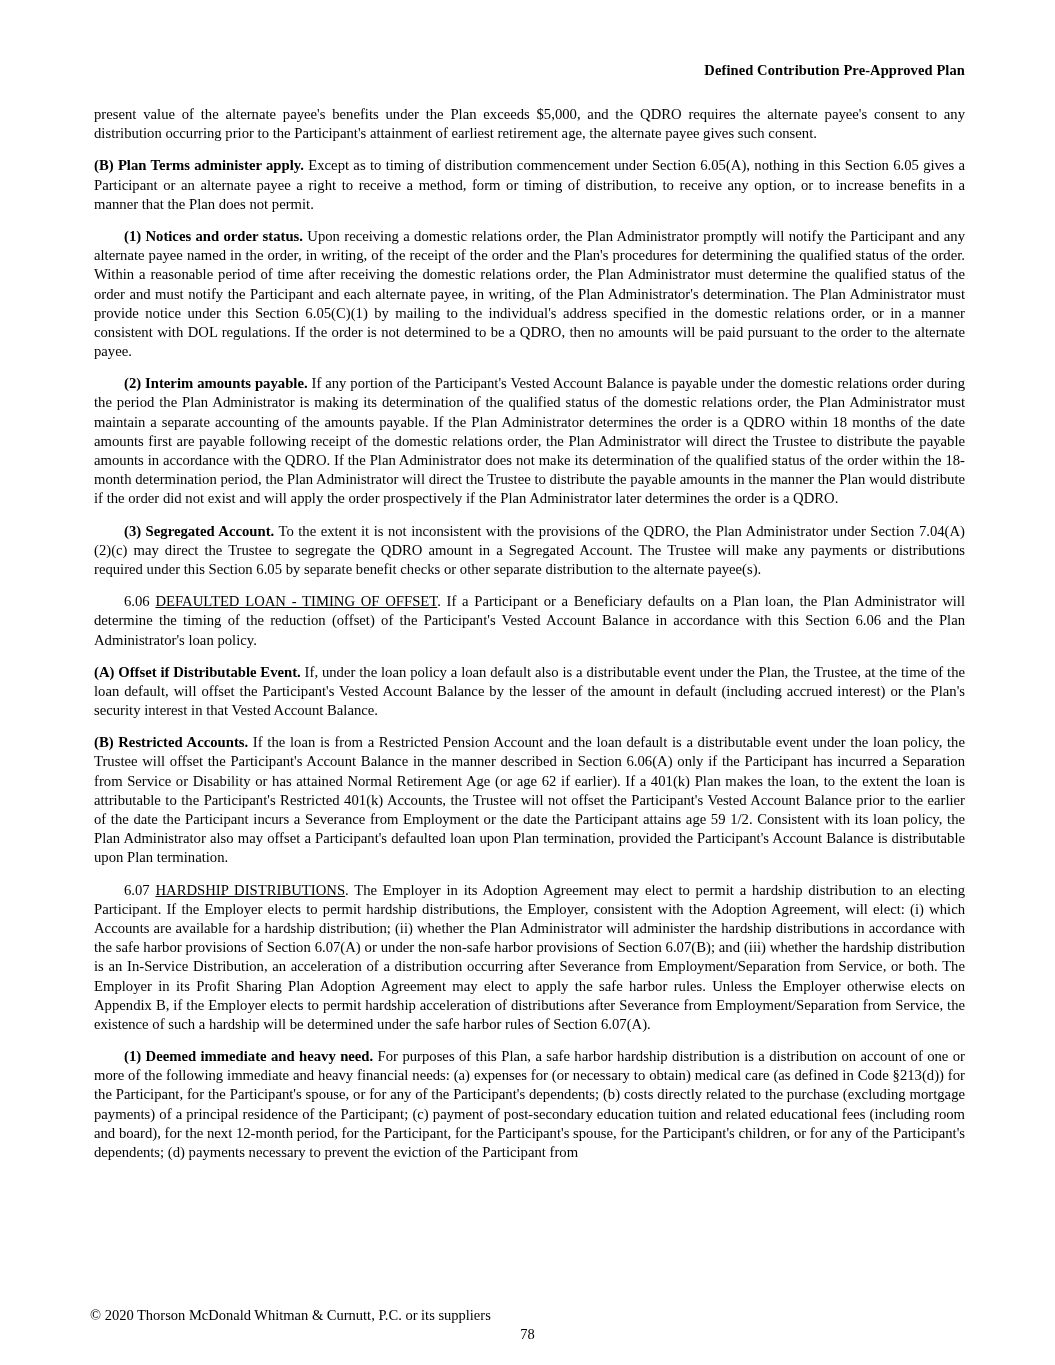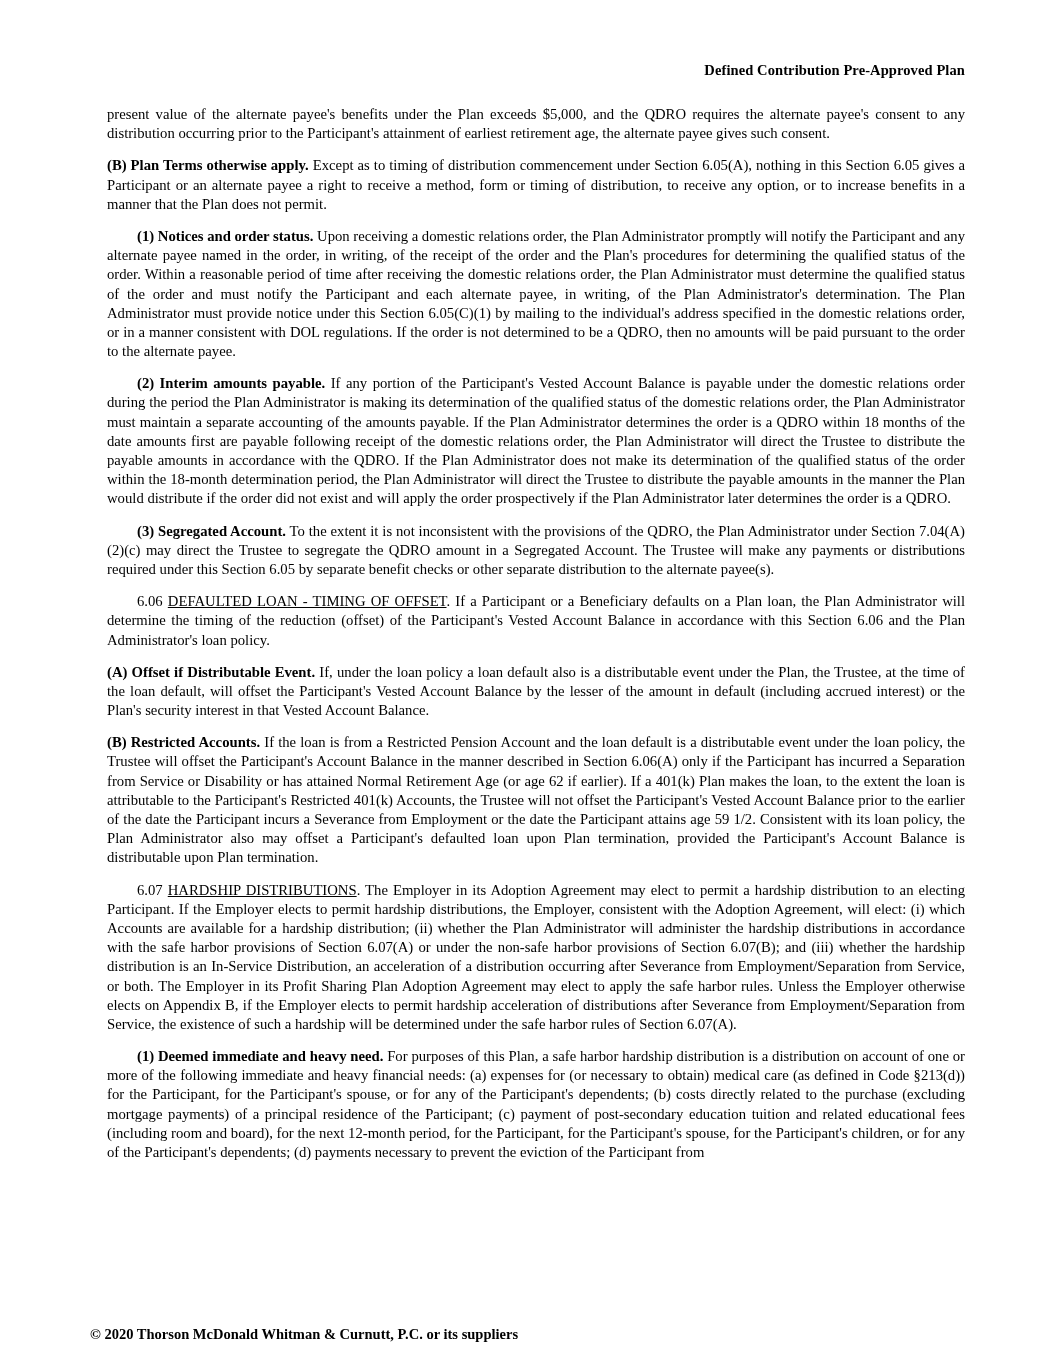--- a/index.html
+++ b/index.html
@@ -23,62 +23,62 @@
     text-align: right;
     font-weight: bold;
     font-size: 14.5px;
     letter-spacing: 0.1px;
     margin: 0 0 26px 0;
   }
   .body-block {
     font-size: 14.7px;
     line-height: 1.305;
     text-align: justify;
-    margin: 0 0 13px 17px;
+    margin: 0 0 13px 4px;
   }
   .indent-first {
     text-indent: 30px;
   }
   .b { font-weight: bold; }
   .u { text-decoration: underline; }
   .footer {
     position: absolute;
     left: 90px;
     right: 90px;
     bottom: 22px;
     font-size: 14.5px;
   }
   .footer-copy {
     text-align: left;
-    font-weight: bold;
   }
   .footer-page {
     text-align: center;
     margin-top: 2px;
   }
 </style>
 </head>
 <body>
 
 <div class="page">
 
   <div class="header">
     <span>Defined Contribution Pre-Approved Plan</span>
   </div>
 
   <div id="content">
       <div class="body-block"><span>present value of the alternate payee's benefits under the Plan exceeds $5,000, and the QDRO requires the alternate payee's consent to any distribution occurring prior to the Participant's attainment of earliest retirement age, the alternate payee gives such consent.</span></div>
-      <div class="body-block"><span class="b">(B)   Plan Terms otherwise apply.</span><span> Except as to timing of distribution commencement under Section 6.05(A), nothing in this Section 6.05 gives a Participant or an alternate payee a right to receive a method, form or timing of distribution, to receive any option, or to increase benefits in a manner that the Plan does not permit.</span></div>
+      <div class="body-block"><span class="b">(B)   Plan Terms administer apply.</span><span> Except as to timing of distribution commencement under Section 6.05(A), nothing in this Section 6.05 gives a Participant or an alternate payee a right to receive a method, form or timing of distribution, to receive any option, or to increase benefits in a manner that the Plan does not permit.</span></div>
       <div class="body-block indent-first"><span class="b">(1)   Notices and order status.</span><span> Upon receiving a domestic relations order, the Plan Administrator promptly will notify the Participant and any alternate payee named in the order, in writing, of the receipt of the order and the Plan's procedures for determining the qualified status of the order. Within a reasonable period of time after receiving the domestic relations order, the Plan Administrator must determine the qualified status of the order and must notify the Participant and each alternate payee, in writing, of the Plan Administrator's determination. The Plan Administrator must provide notice under this Section 6.05(C)(1) by mailing to the individual's address specified in the domestic relations order, or in a manner consistent with DOL regulations. If the order is not determined to be a QDRO, then no amounts will be paid pursuant to the order to the alternate payee.</span></div>
       <div class="body-block indent-first"><span class="b">(2)   Interim amounts payable.</span><span> If any portion of the Participant's Vested Account Balance is payable under the domestic relations order during the period the Plan Administrator is making its determination of the qualified status of the domestic relations order, the Plan Administrator must maintain a separate accounting of the amounts payable. If the Plan Administrator determines the order is a QDRO within 18 months of the date amounts first are payable following receipt of the domestic relations order, the Plan Administrator will direct the Trustee to distribute the payable amounts in accordance with the QDRO. If the Plan Administrator does not make its determination of the qualified status of the order within the 18-month determination period, the Plan Administrator will direct the Trustee to distribute the payable amounts in the manner the Plan would distribute if the order did not exist and will apply the order prospectively if the Plan Administrator later determines the order is a QDRO.</span></div>
       <div class="body-block indent-first"><span class="b">(3)   Segregated Account.</span><span> To the extent it is not inconsistent with the provisions of the QDRO, the Plan Administrator under Section 7.04(A)(2)(c) may direct the Trustee to segregate the QDRO amount in a Segregated Account. The Trustee will make any payments or distributions required under this Section 6.05 by separate benefit checks or other separate distribution to the alternate payee(s).</span></div>
       <div class="body-block indent-first"><span>6.06 </span><span class="u">DEFAULTED LOAN - TIMING OF OFFSET</span><span>. If a Participant or a Beneficiary defaults on a Plan loan, the Plan Administrator will determine the timing of the reduction (offset) of the Participant's Vested Account Balance in accordance with this Section 6.06 and the Plan Administrator's loan policy.</span></div>
       <div class="body-block"><span class="b">(A)   Offset if Distributable Event.</span><span> If, under the loan policy a loan default also is a distributable event under the Plan, the Trustee, at the time of the loan default, will offset the Participant's Vested Account Balance by the lesser of the amount in default (including accrued interest) or the Plan's security interest in that Vested Account Balance.</span></div>
       <div class="body-block"><span class="b">(B)   Restricted Accounts.</span><span> If the loan is from a Restricted Pension Account and the loan default is a distributable event under the loan policy, the Trustee will offset the Participant's Account Balance in the manner described in Section 6.06(A) only if the Participant has incurred a Separation from Service or Disability or has attained Normal Retirement Age (or age 62 if earlier). If a 401(k) Plan makes the loan, to the extent the loan is attributable to the Participant's Restricted 401(k) Accounts, the Trustee will not offset the Participant's Vested Account Balance prior to the earlier of the date the Participant incurs a Severance from Employment or the date the Participant attains age 59 1/2. Consistent with its loan policy, the Plan Administrator also may offset a Participant's defaulted loan upon Plan termination, provided the Participant's Account Balance is distributable upon Plan termination.</span></div>
       <div class="body-block indent-first"><span>6.07 </span><span class="u">HARDSHIP DISTRIBUTIONS</span><span>. The Employer in its Adoption Agreement may elect to permit a hardship distribution to an electing Participant. If the Employer elects to permit hardship distributions, the Employer, consistent with the Adoption Agreement, will elect: (i) which Accounts are available for a hardship distribution; (ii) whether the Plan Administrator will administer the hardship distributions in accordance with the safe harbor provisions of Section 6.07(A) or under the non-safe harbor provisions of Section 6.07(B); and (iii) whether the hardship distribution is an In-Service Distribution, an acceleration of a distribution occurring after Severance from Employment/Separation from Service, or both. The Employer in its Profit Sharing Plan Adoption Agreement may elect to apply the safe harbor rules. Unless the Employer otherwise elects on Appendix B, if the Employer elects to permit hardship acceleration of distributions after Severance from Employment/Separation from Service, the existence of such a hardship will be determined under the safe harbor rules of Section 6.07(A).</span></div>
       <div class="body-block indent-first"><span class="b">(1)   Deemed immediate and heavy need.</span><span> For purposes of this Plan, a safe harbor hardship distribution is a distribution on account of one or more of the following immediate and heavy financial needs: (a) expenses for (or necessary to obtain) medical care (as defined in Code §213(d)) for the Participant, for the Participant's spouse, or for any of the Participant's dependents; (b) costs directly related to the purchase (excluding mortgage payments) of a principal residence of the Participant; (c) payment of post-secondary education tuition and related educational fees (including room and board), for the next 12-month period, for the Participant, for the Participant's spouse, for the Participant's children, or for any of the Participant's dependents; (d) payments necessary to prevent the eviction of the Participant from</span></div>
     </div>
 
   <div class="footer">
     <div class="footer-copy">© 2020 Thorson McDonald Whitman &amp; Curnutt, P.C. or its suppliers</div>
+    <div class="footer-page">78</div>
   </div>
 
 </div>
 
 </body></html>

